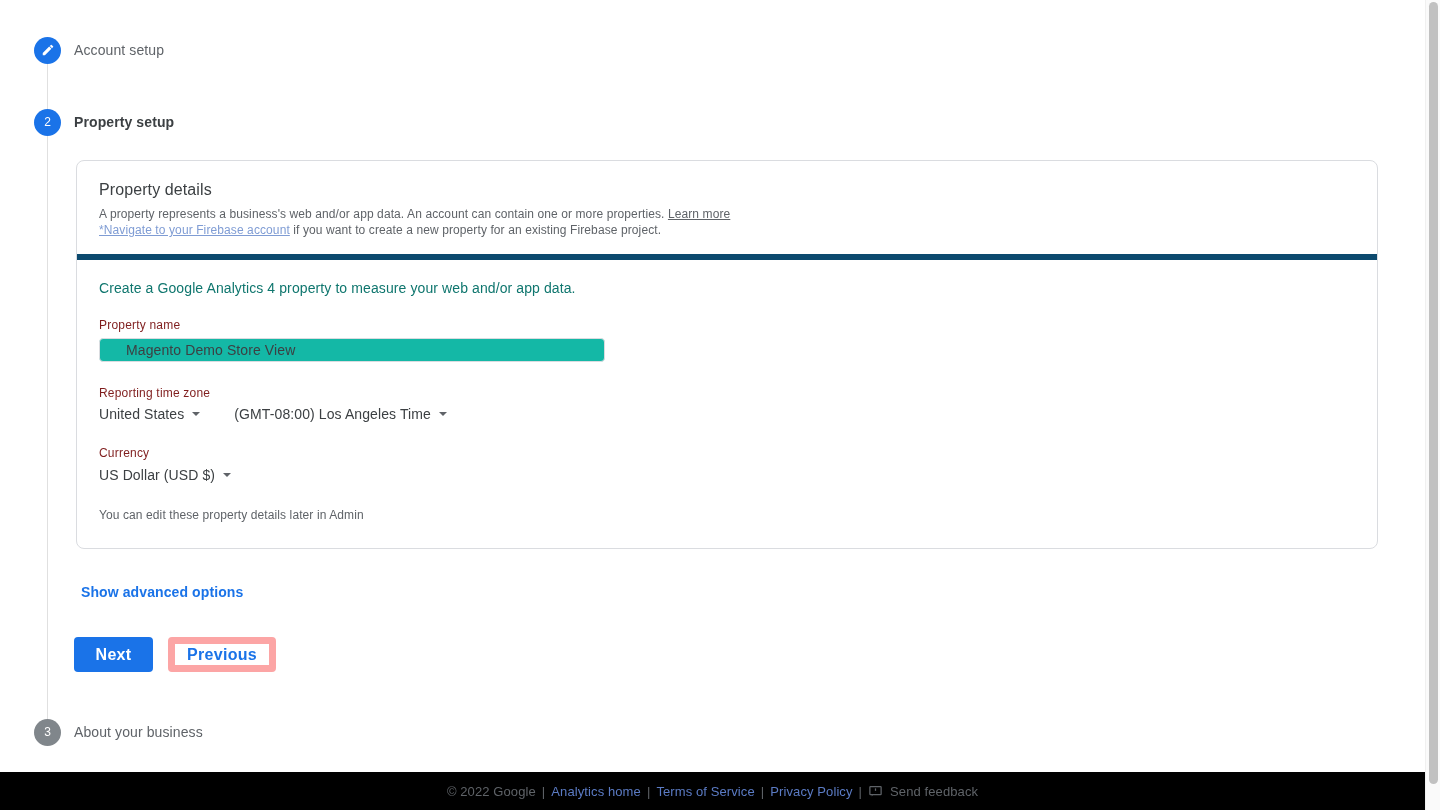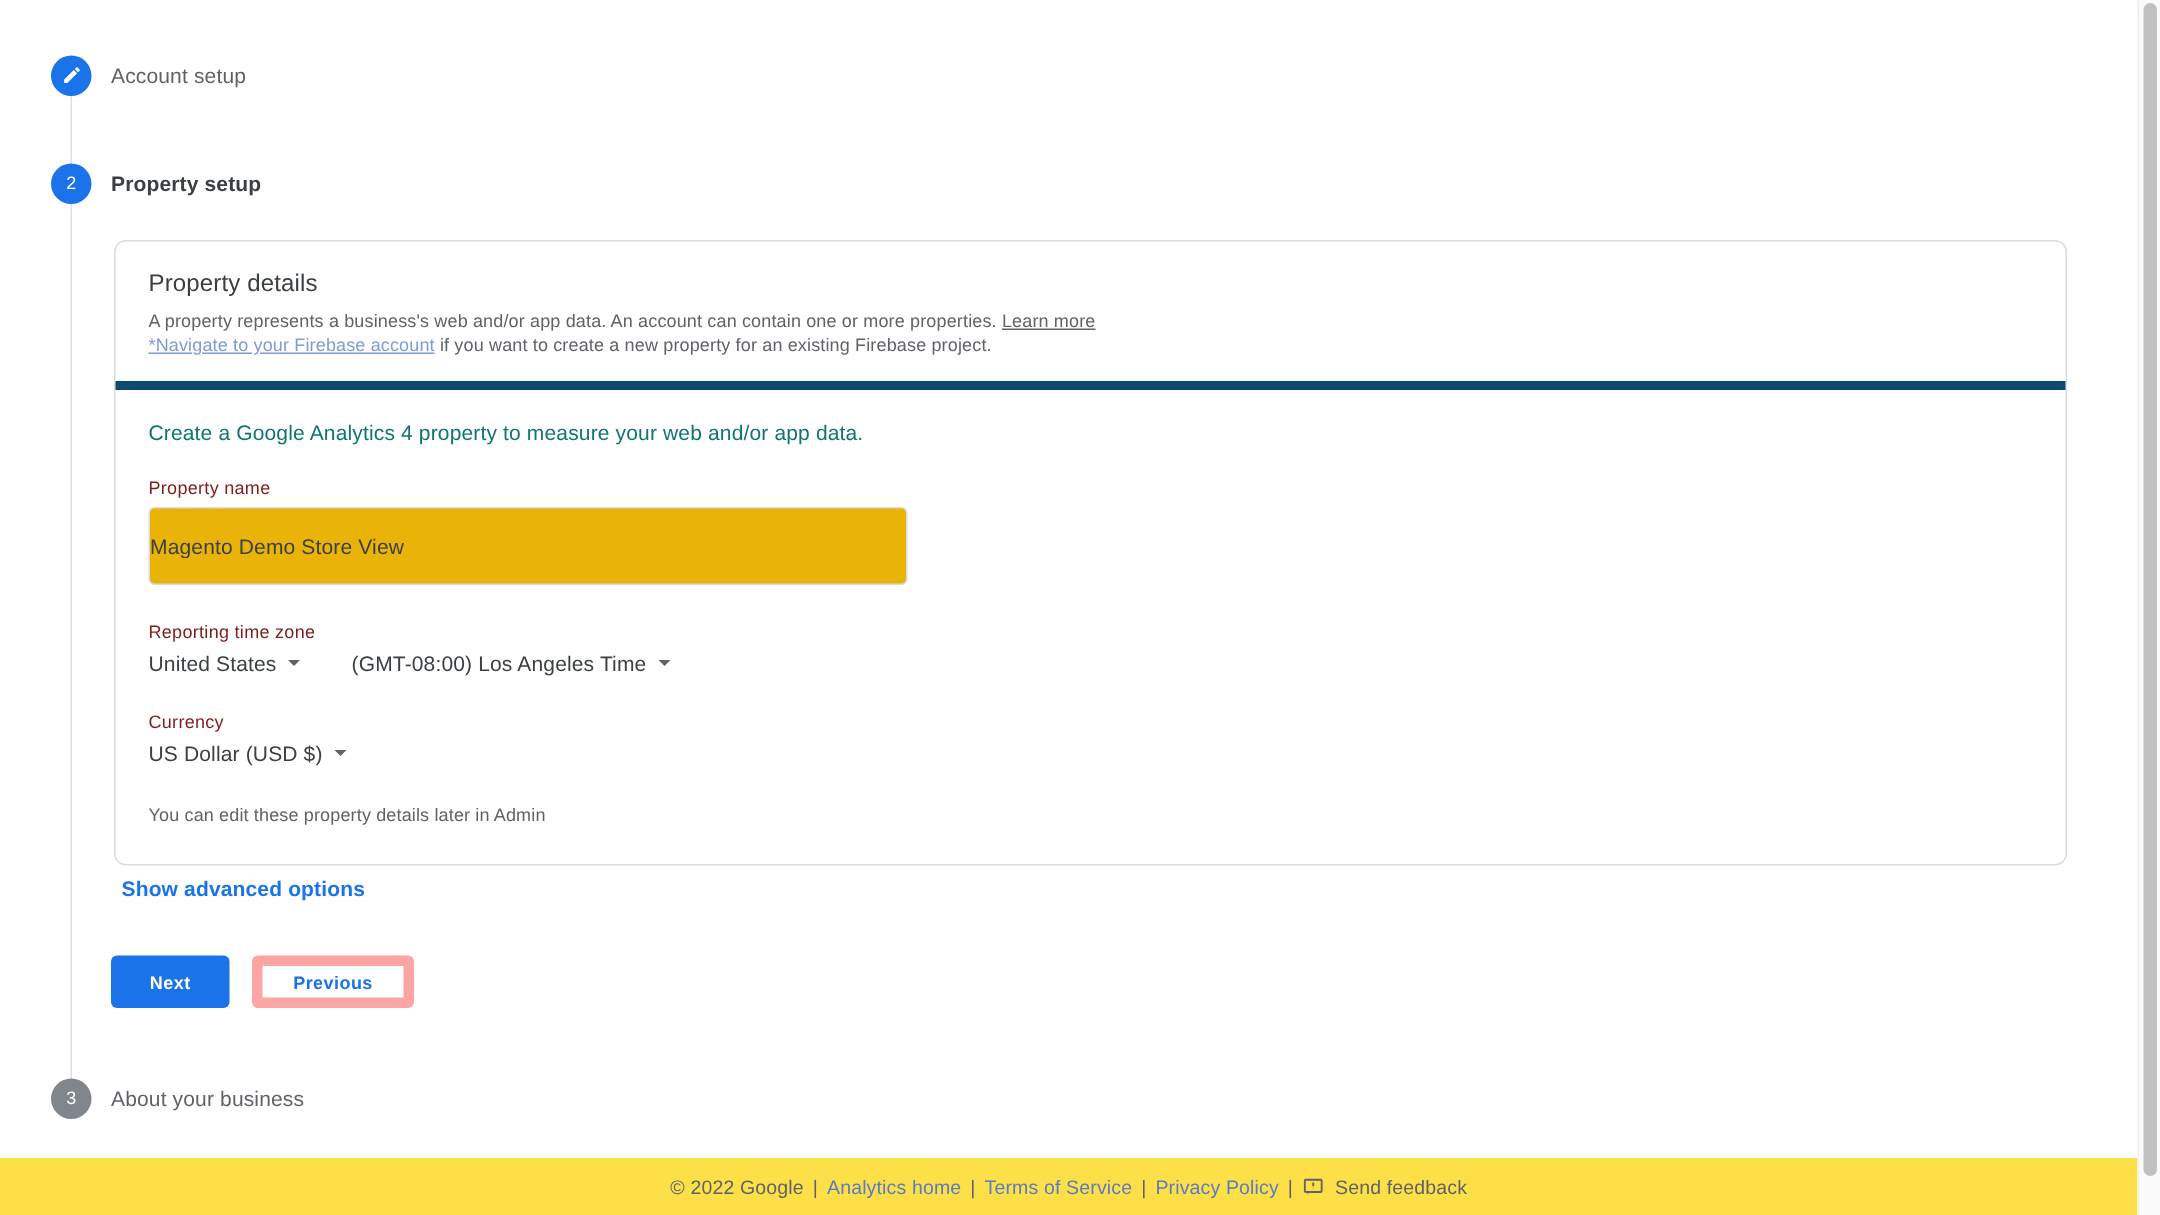--- a/index.html
+++ b/index.html
@@ -160,28 +160,28 @@
 
   .field-label {
     font-size: 12px;
     color: #7f1d1d;
     letter-spacing: 0.2px;
     margin-bottom: 6px;
   }
 
   .text-input {
     width: 506px;
-    height: 52px;
+    height: 24px;
     border: 1px solid #dadce0;
     border-radius: 4px;
-    padding: 0 0;
+    padding: 0 26px;
     font-size: 14px;
     color: #3c4043;
     font-family: "Liberation Sans", sans-serif;
-    background: #eab308;
+    background: #14b8a6;
     outline: none;
     letter-spacing: 0.1px;
   }
 
   .field-group { margin-bottom: 24px; }
   .field-group:last-of-type { margin-bottom: 0; }
 
   .select-row {
     display: flex;
     align-items: flex-start;
@@ -231,21 +231,21 @@
     position: absolute;
     top: 637px;
     left: 74px;
     display: flex;
     align-items: center;
   }
 
   .btn {
     height: 35px;
     border-radius: 4px;
-    font-size: 12px;
+    font-size: 16px;
     font-weight: 700;
     letter-spacing: 0.3px;
     font-family: "Liberation Sans", sans-serif;
     cursor: pointer;
     display: flex;
     align-items: center;
     justify-content: center;
   }
   .btn-primary {
     width: 79px;
@@ -261,21 +261,21 @@
     border: 7px solid #fca5a5;
   }
 
   
   .footer {
     position: absolute;
     left: 0;
     top: 772px;
     width: 1425px;
     height: 38px;
-    background: #fde047;
+    background: #000000;
     display: flex;
     align-items: center;
     justify-content: center;
   }
   .footer-inner {
     display: flex;
     align-items: center;
     font-size: 13px;
     color: #5f6368;
     letter-spacing: 0.1px;

